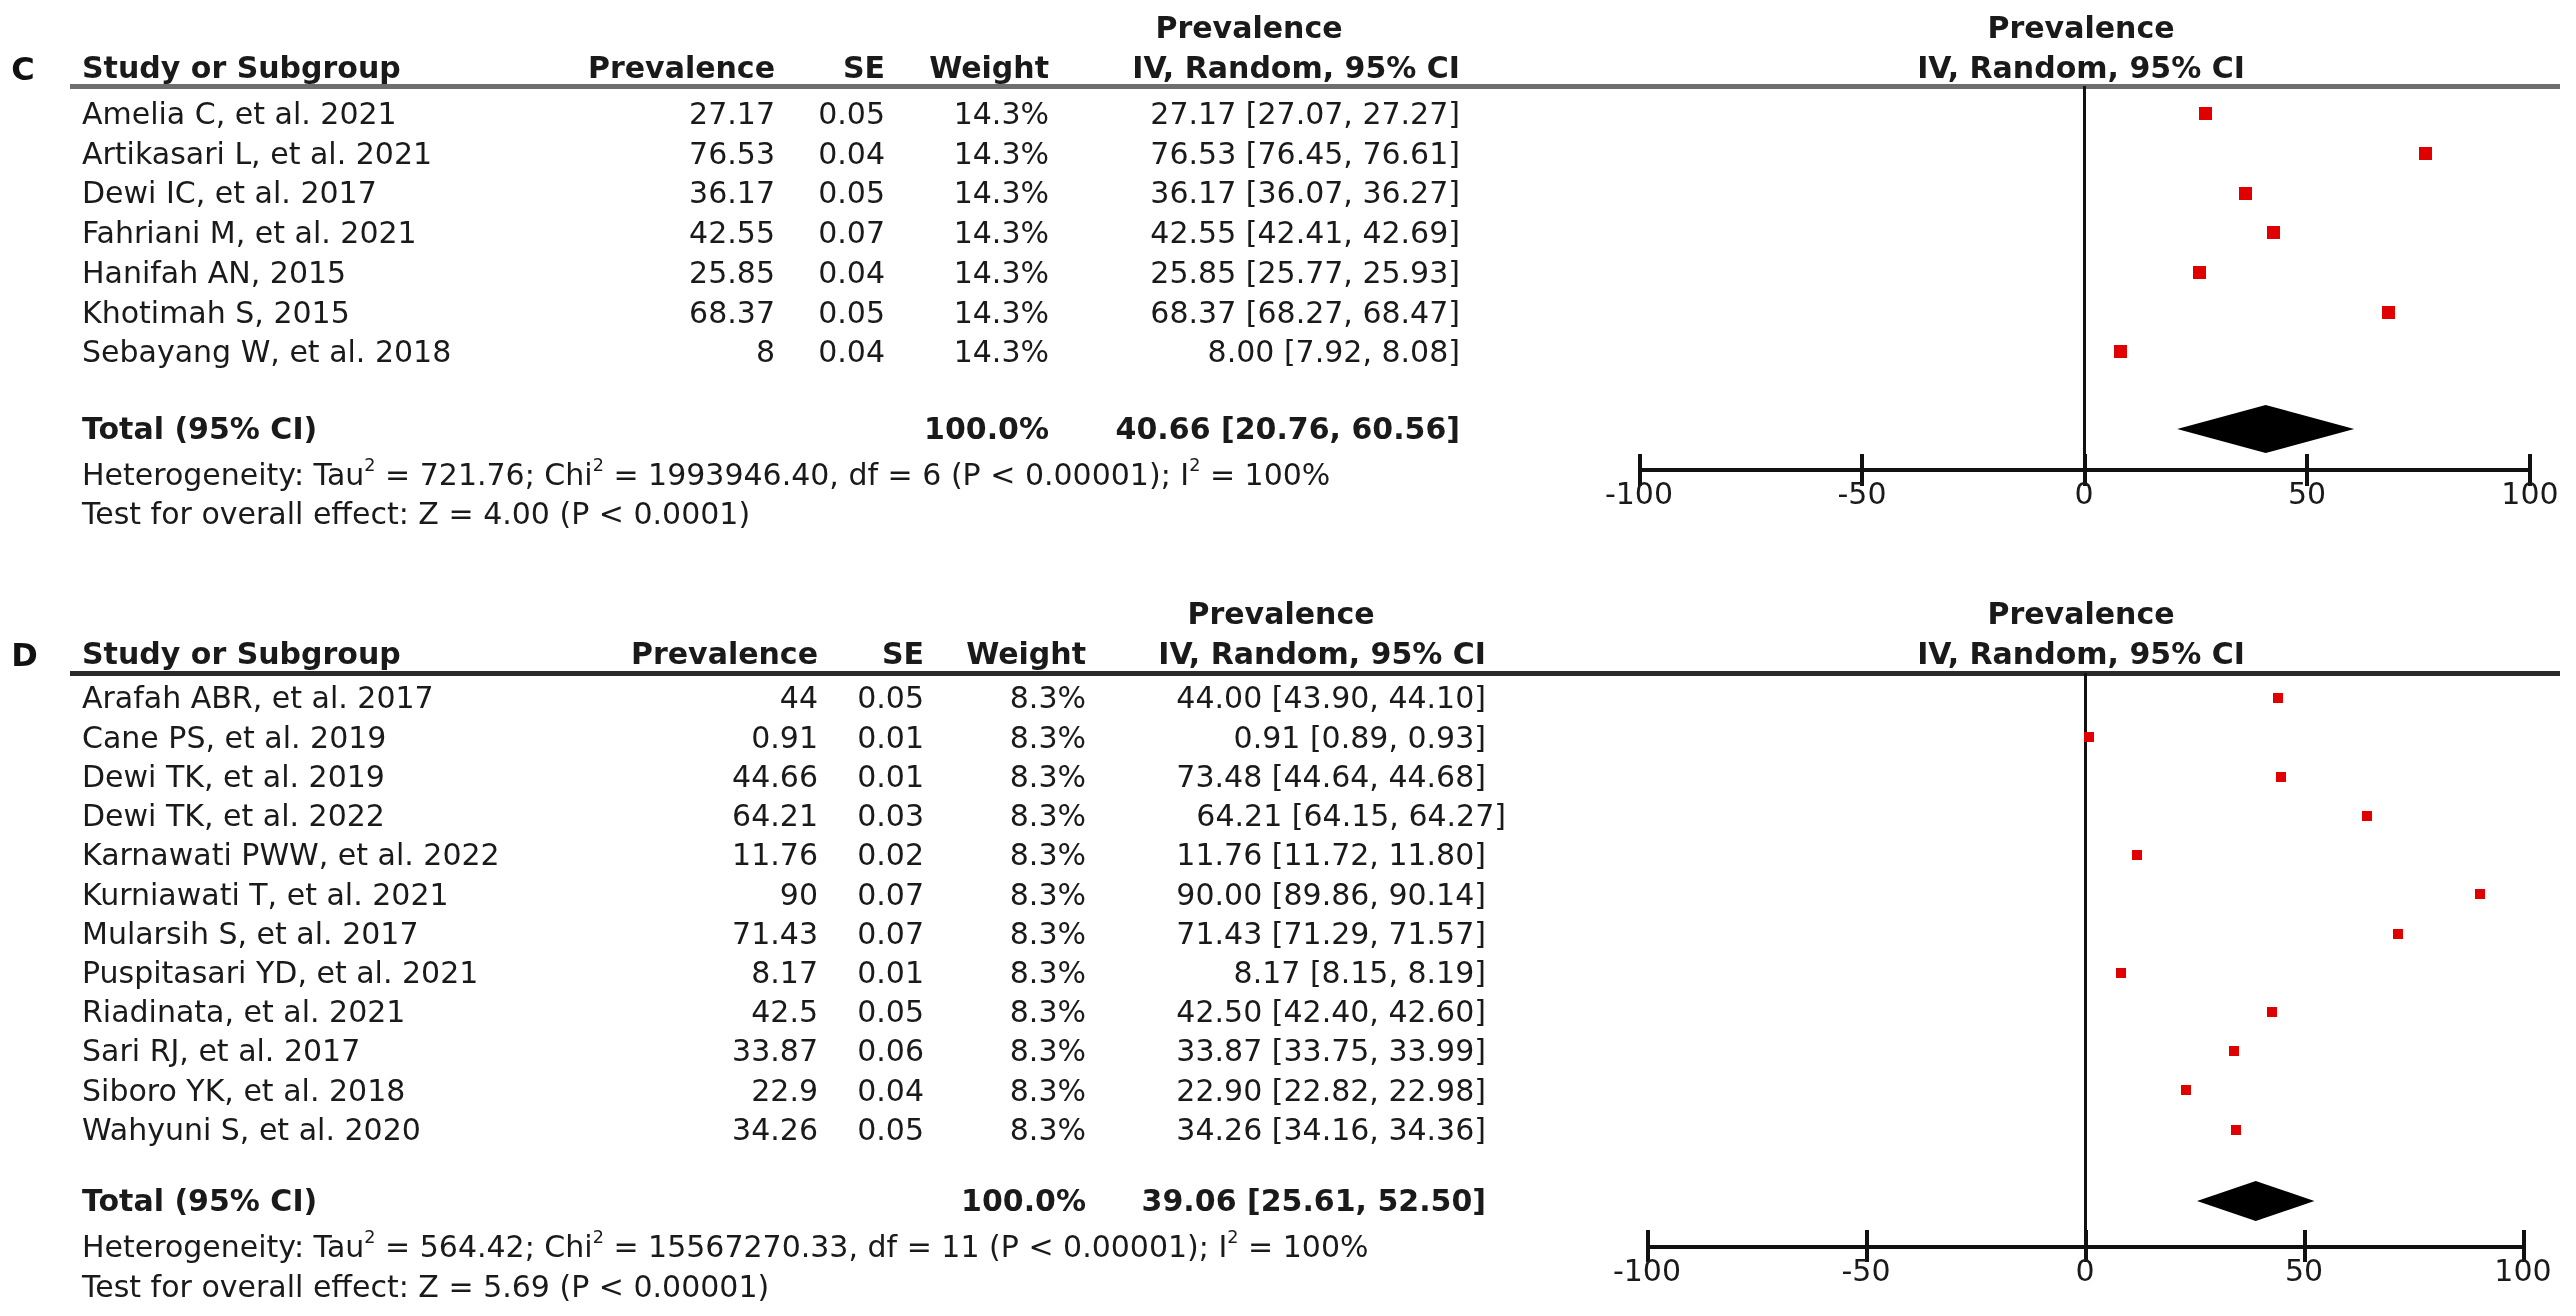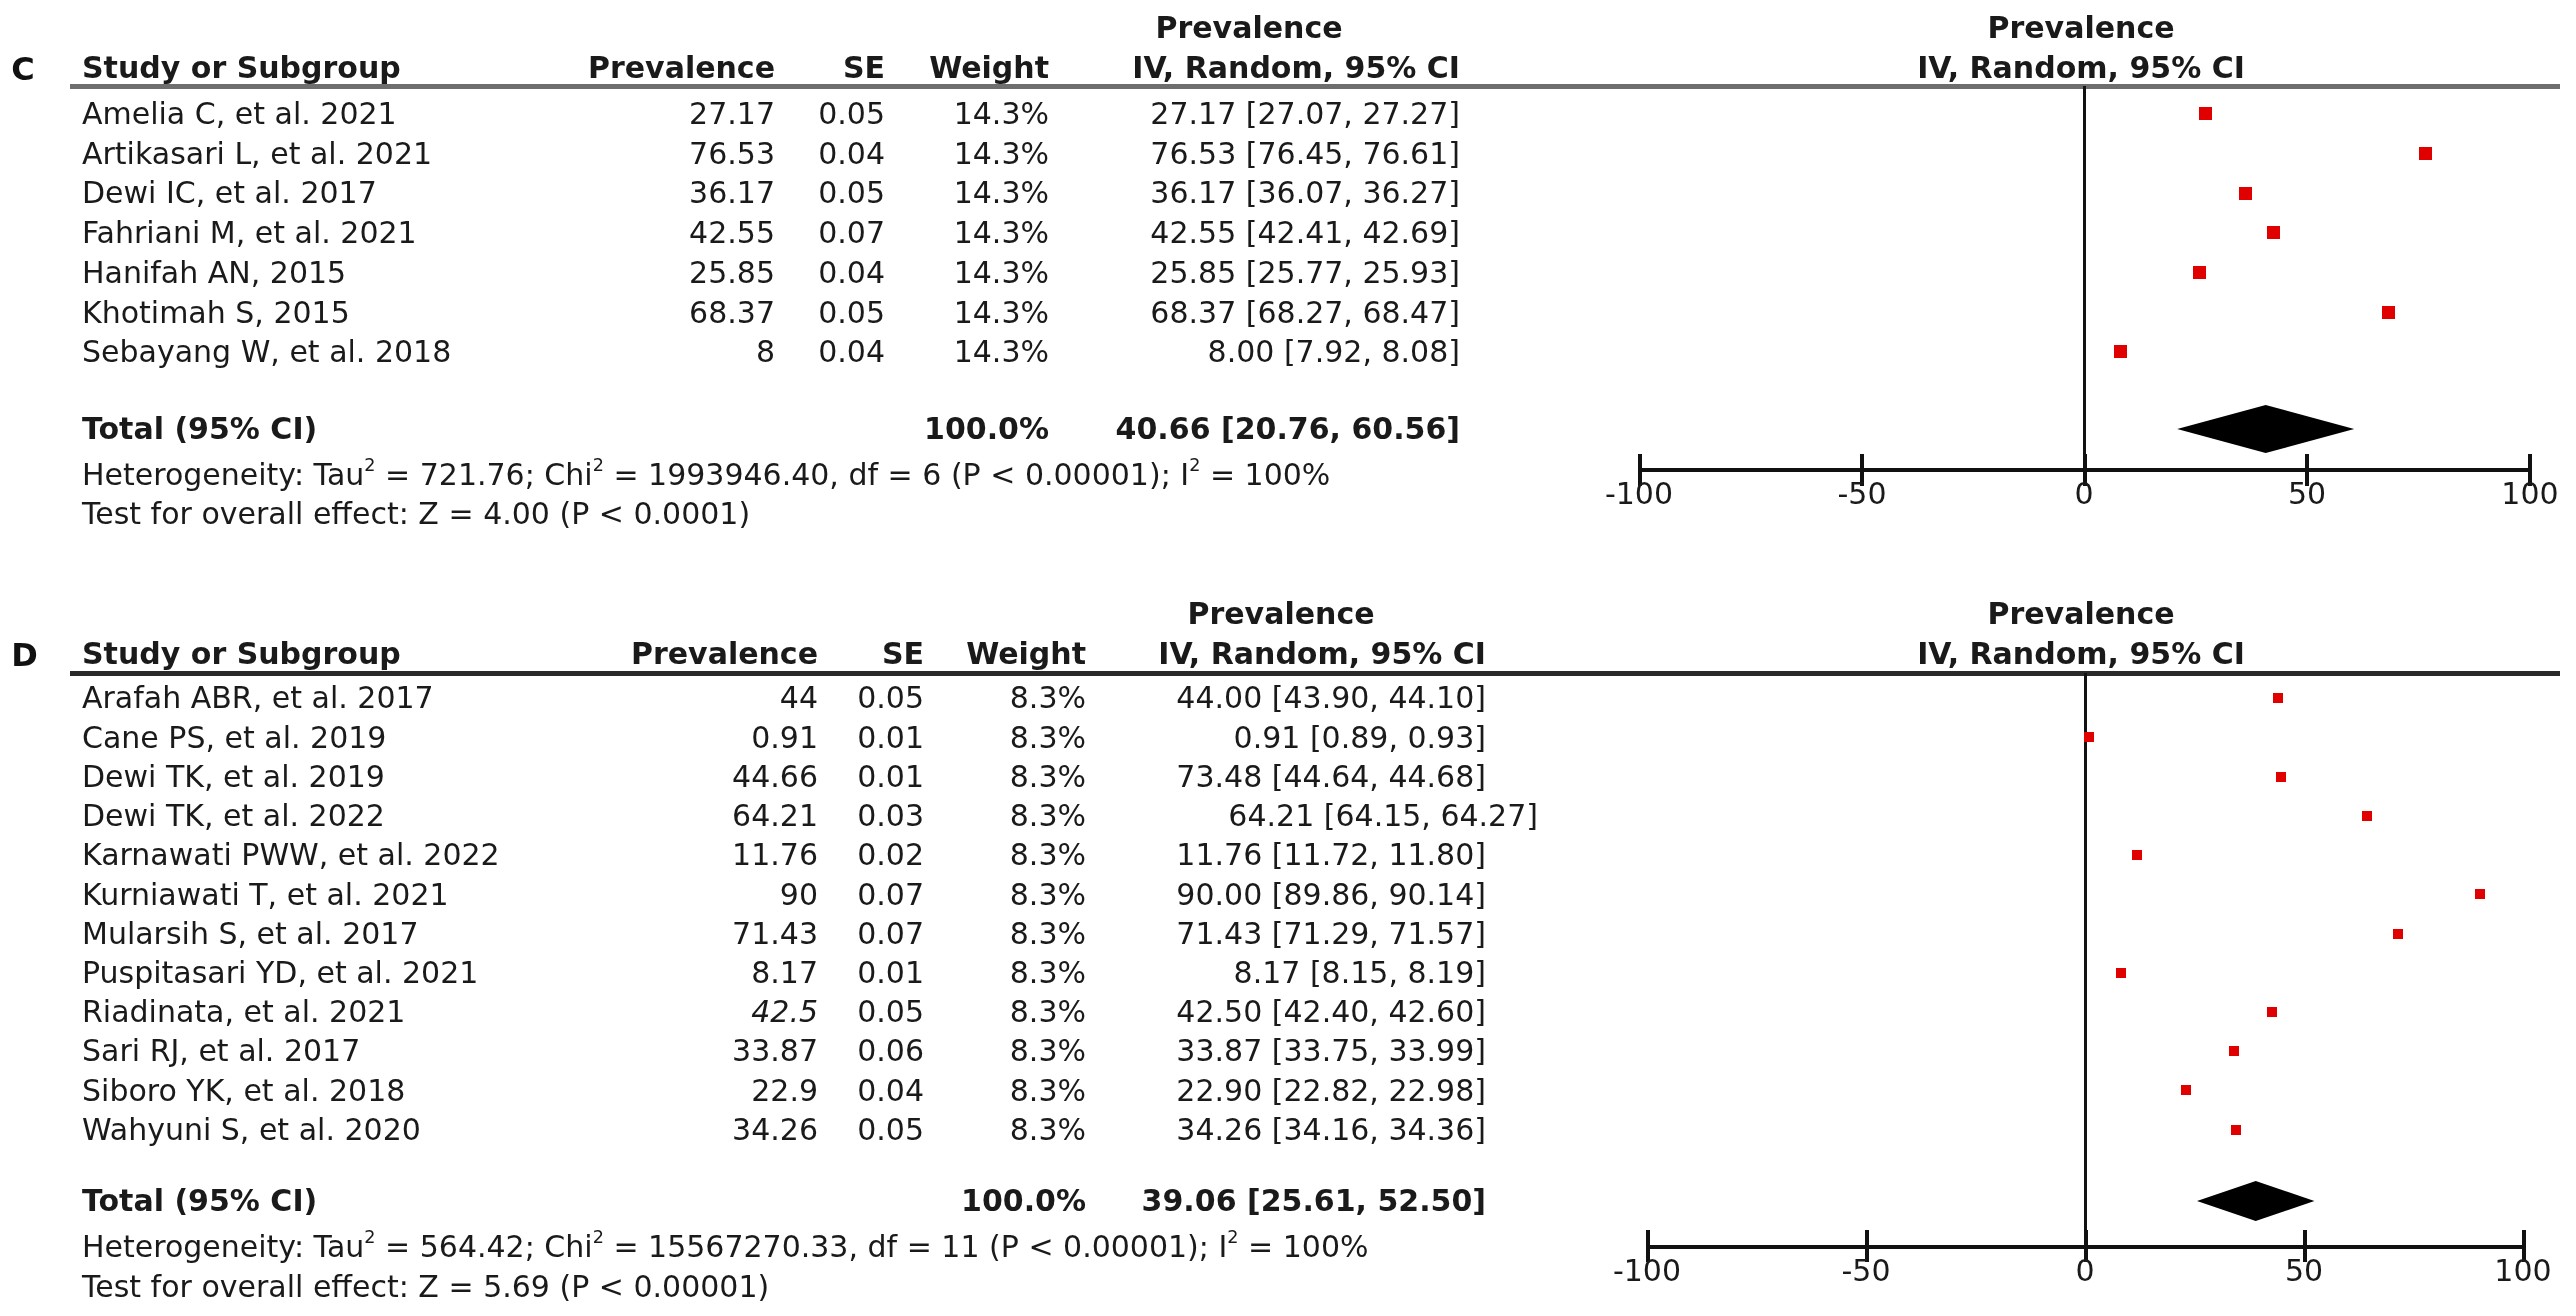--- a/index.html
+++ b/index.html
@@ -143,21 +143,21 @@
       <div class="abs cell r" style="left: 1097px; top: 720px; width: 389px;">0.91 [0.89, 0.93]</div>
       <div class="abs cell " style="left: 82px; top: 759px;">Dewi TK, et al. 2019</div>
       <div class="abs cell r" style="left: 608px; top: 759px; width: 210px;">44.66</div>
       <div class="abs cell r" style="left: 841px; top: 759px; width: 83px;">0.01</div>
       <div class="abs cell r" style="left: 929px; top: 759px; width: 157px;">8.3%</div>
       <div class="abs cell r" style="left: 1097px; top: 759px; width: 389px;">73.48 [44.64, 44.68]</div>
       <div class="abs cell " style="left: 82px; top: 798px;">Dewi TK, et al. 2022</div>
       <div class="abs cell r" style="left: 608px; top: 798px; width: 210px;">64.21</div>
       <div class="abs cell r" style="left: 841px; top: 798px; width: 83px;">0.03</div>
       <div class="abs cell r" style="left: 929px; top: 798px; width: 157px;">8.3%</div>
-      <div class="abs cell r" style="left: 1149px; top: 798px; width: 389px; text-align: right;">64.21 [64.15, 64.27]</div>
+      <div class="abs cell r" style="left: 1117px; top: 798px; width: 389px; text-align: right;">64.21 [64.15, 64.27]</div>
       <div class="abs cell " style="left: 82px; top: 837px;">Karnawati PWW, et al. 2022</div>
       <div class="abs cell r" style="left: 608px; top: 837px; width: 210px;">11.76</div>
       <div class="abs cell r" style="left: 841px; top: 837px; width: 83px;">0.02</div>
       <div class="abs cell r" style="left: 929px; top: 837px; width: 157px;">8.3%</div>
       <div class="abs cell r" style="left: 1097px; top: 837px; width: 389px;">11.76 [11.72, 11.80]</div>
       <div class="abs cell " style="left: 82px; top: 877px;">Kurniawati T, et al. 2021</div>
       <div class="abs cell r" style="left: 608px; top: 877px; width: 210px;">90</div>
       <div class="abs cell r" style="left: 841px; top: 877px; width: 83px;">0.07</div>
       <div class="abs cell r" style="left: 929px; top: 877px; width: 157px;">8.3%</div>
       <div class="abs cell r" style="left: 1097px; top: 877px; width: 389px;">90.00 [89.86, 90.14]</div>
@@ -165,21 +165,21 @@
       <div class="abs cell r" style="left: 608px; top: 916px; width: 210px;">71.43</div>
       <div class="abs cell r" style="left: 841px; top: 916px; width: 83px;">0.07</div>
       <div class="abs cell r" style="left: 929px; top: 916px; width: 157px;">8.3%</div>
       <div class="abs cell r" style="left: 1097px; top: 916px; width: 389px;">71.43 [71.29, 71.57]</div>
       <div class="abs cell " style="left: 82px; top: 955px;">Puspitasari YD, et al. 2021</div>
       <div class="abs cell r" style="left: 608px; top: 955px; width: 210px;">8.17</div>
       <div class="abs cell r" style="left: 841px; top: 955px; width: 83px;">0.01</div>
       <div class="abs cell r" style="left: 929px; top: 955px; width: 157px;">8.3%</div>
       <div class="abs cell r" style="left: 1097px; top: 955px; width: 389px;">8.17 [8.15, 8.19]</div>
       <div class="abs cell " style="left: 82px; top: 994px;">Riadinata, et al. 2021</div>
-      <div class="abs cell r" style="left: 608px; top: 994px; width: 210px; font-style: italic;">42.5</div>
+      <div class="abs cell r" style="left: 608px; top: 994px; width: 210px;">42.5</div>
       <div class="abs cell r" style="left: 841px; top: 994px; width: 83px;">0.05</div>
       <div class="abs cell r" style="left: 929px; top: 994px; width: 157px;">8.3%</div>
       <div class="abs cell r" style="left: 1097px; top: 994px; width: 389px;">42.50 [42.40, 42.60]</div>
       <div class="abs cell " style="left: 82px; top: 1033px;">Sari RJ, et al. 2017</div>
       <div class="abs cell r" style="left: 608px; top: 1033px; width: 210px;">33.87</div>
       <div class="abs cell r" style="left: 841px; top: 1033px; width: 83px;">0.06</div>
       <div class="abs cell r" style="left: 929px; top: 1033px; width: 157px;">8.3%</div>
       <div class="abs cell r" style="left: 1097px; top: 1033px; width: 389px;">33.87 [33.75, 33.99]</div>
       <div class="abs cell " style="left: 82px; top: 1073px;">Siboro YK, et al. 2018</div>
       <div class="abs cell r" style="left: 608px; top: 1073px; width: 210px;">22.9</div>

